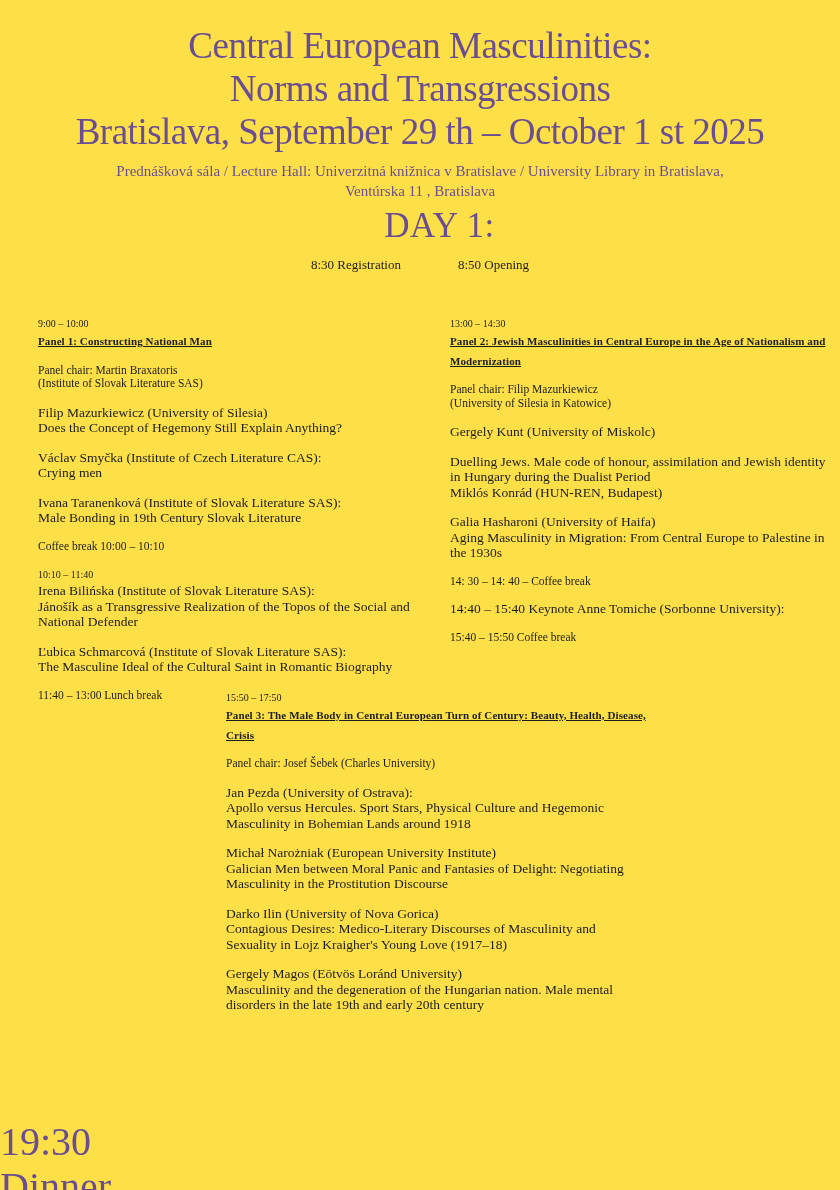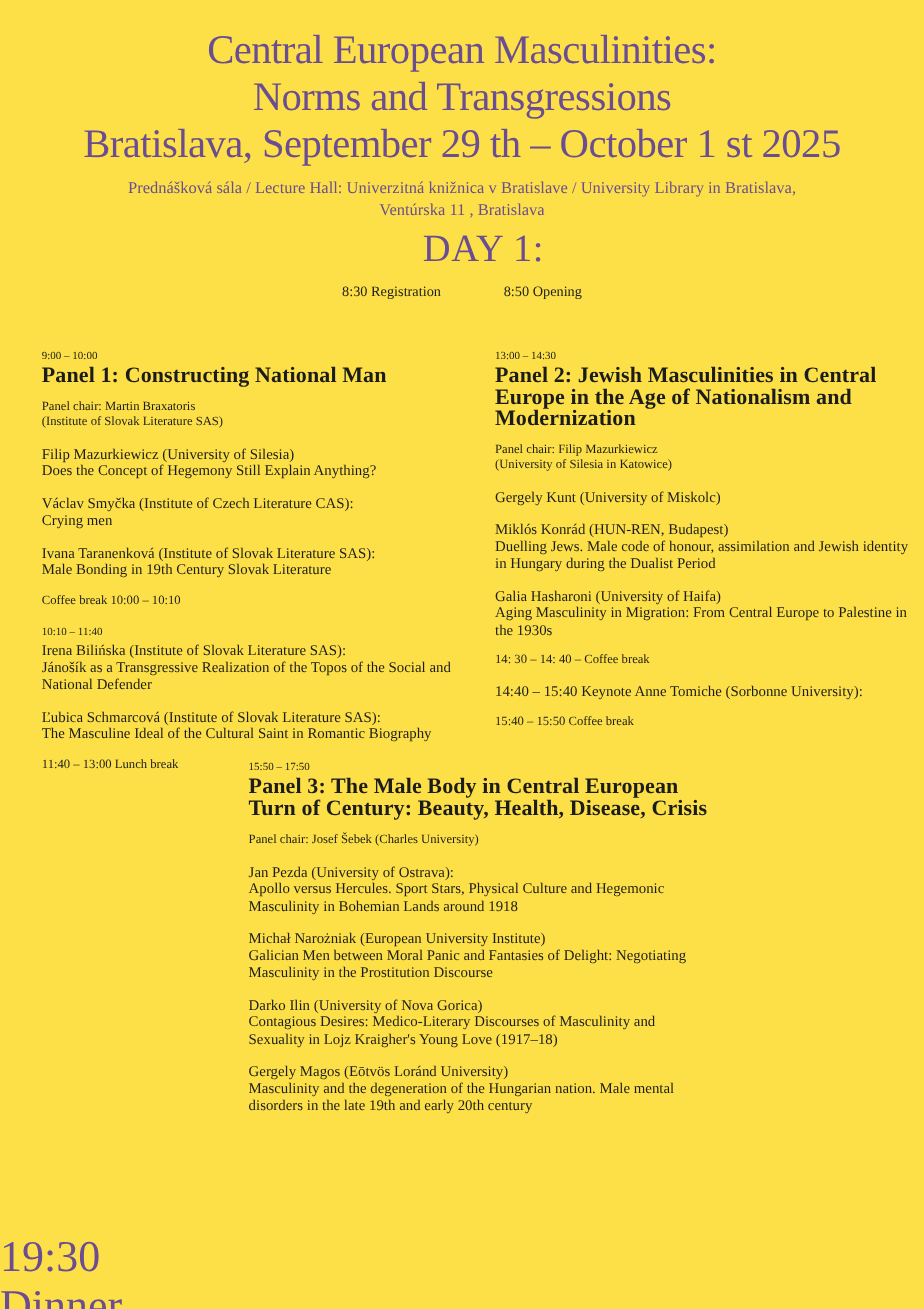--- a/index.html
+++ b/index.html
@@ -30,21 +30,21 @@
     margin-top:12px;
     display:flex; justify-content:center; gap:57px;
     font-size:13px; color:#1c1c1c;
   }
   
   .col { position:absolute; font-size:13.5px; line-height:15.5px; }
   .col-left   { left:38px;  top:316px; width:392px; }
   .col-right  { left:450px; top:316px; width:382px; }
   .col-center { left:226px; top:690px; width:422px; }
   .time { font-size:10px; line-height:16px; }
-  .panel-title { font-weight:700; font-size:20px; line-height:19.5px; letter-spacing:0.1px; }
+  .panel-title { font-weight:700; font-size:11px; line-height:19.5px; letter-spacing:0.1px;text-decoration:underline; }
   .chair { margin-top:12px; font-size:11.5px; line-height:13.5px; }
   .talk { margin-top:14px; }
   .talk.tight { margin-top:0; }
   .note { margin-top:14px; font-size:11.5px; line-height:13.5px; }
   .session-time { margin-top:14px; }
   .keynote { margin-top:13px; }
   
   .footer {
     position:absolute; top:1086px; left:0; width:840px;
     text-align:left; color:var(--accent);
@@ -108,22 +108,22 @@
     <div class="time">13:00 – 14:30</div>
     <div class="panel-title">Panel 2: Jewish Masculinities in Central Europe in the Age of Nationalism and Modernization</div>
     <div class="chair">
       <div>Panel chair: Filip Mazurkiewicz</div>
       <div>(University of Silesia in Katowice)</div>
     </div>
     <div class="talk">
       <div>Gergely Kunt (University of Miskolc)</div>
     </div>
     <div class="talk">
+      <div>Duelling Jews. Male code of honour, assimilation and Jewish identity in Hungary during the Dualist Period</div>
       <div>Miklós Konrád (HUN-REN, Budapest)</div>
-      <div>Duelling Jews. Male code of honour, assimilation and Jewish identity in Hungary during the Dualist Period</div>
     </div>
     <div class="talk">
       <div>Galia Hasharoni (University of Haifa)</div>
       <div>Aging Masculinity in Migration: From Central Europe to Palestine in the 1930s</div>
     </div>
     <div class="note">14: 30 – 14: 40 – Coffee break</div>
     <div class="keynote">
       <div>14:40 – 15:40 Keynote Anne Tomiche (Sorbonne University):</div>
     </div>
     <div class="note">15:40 – 15:50 Coffee break</div>

